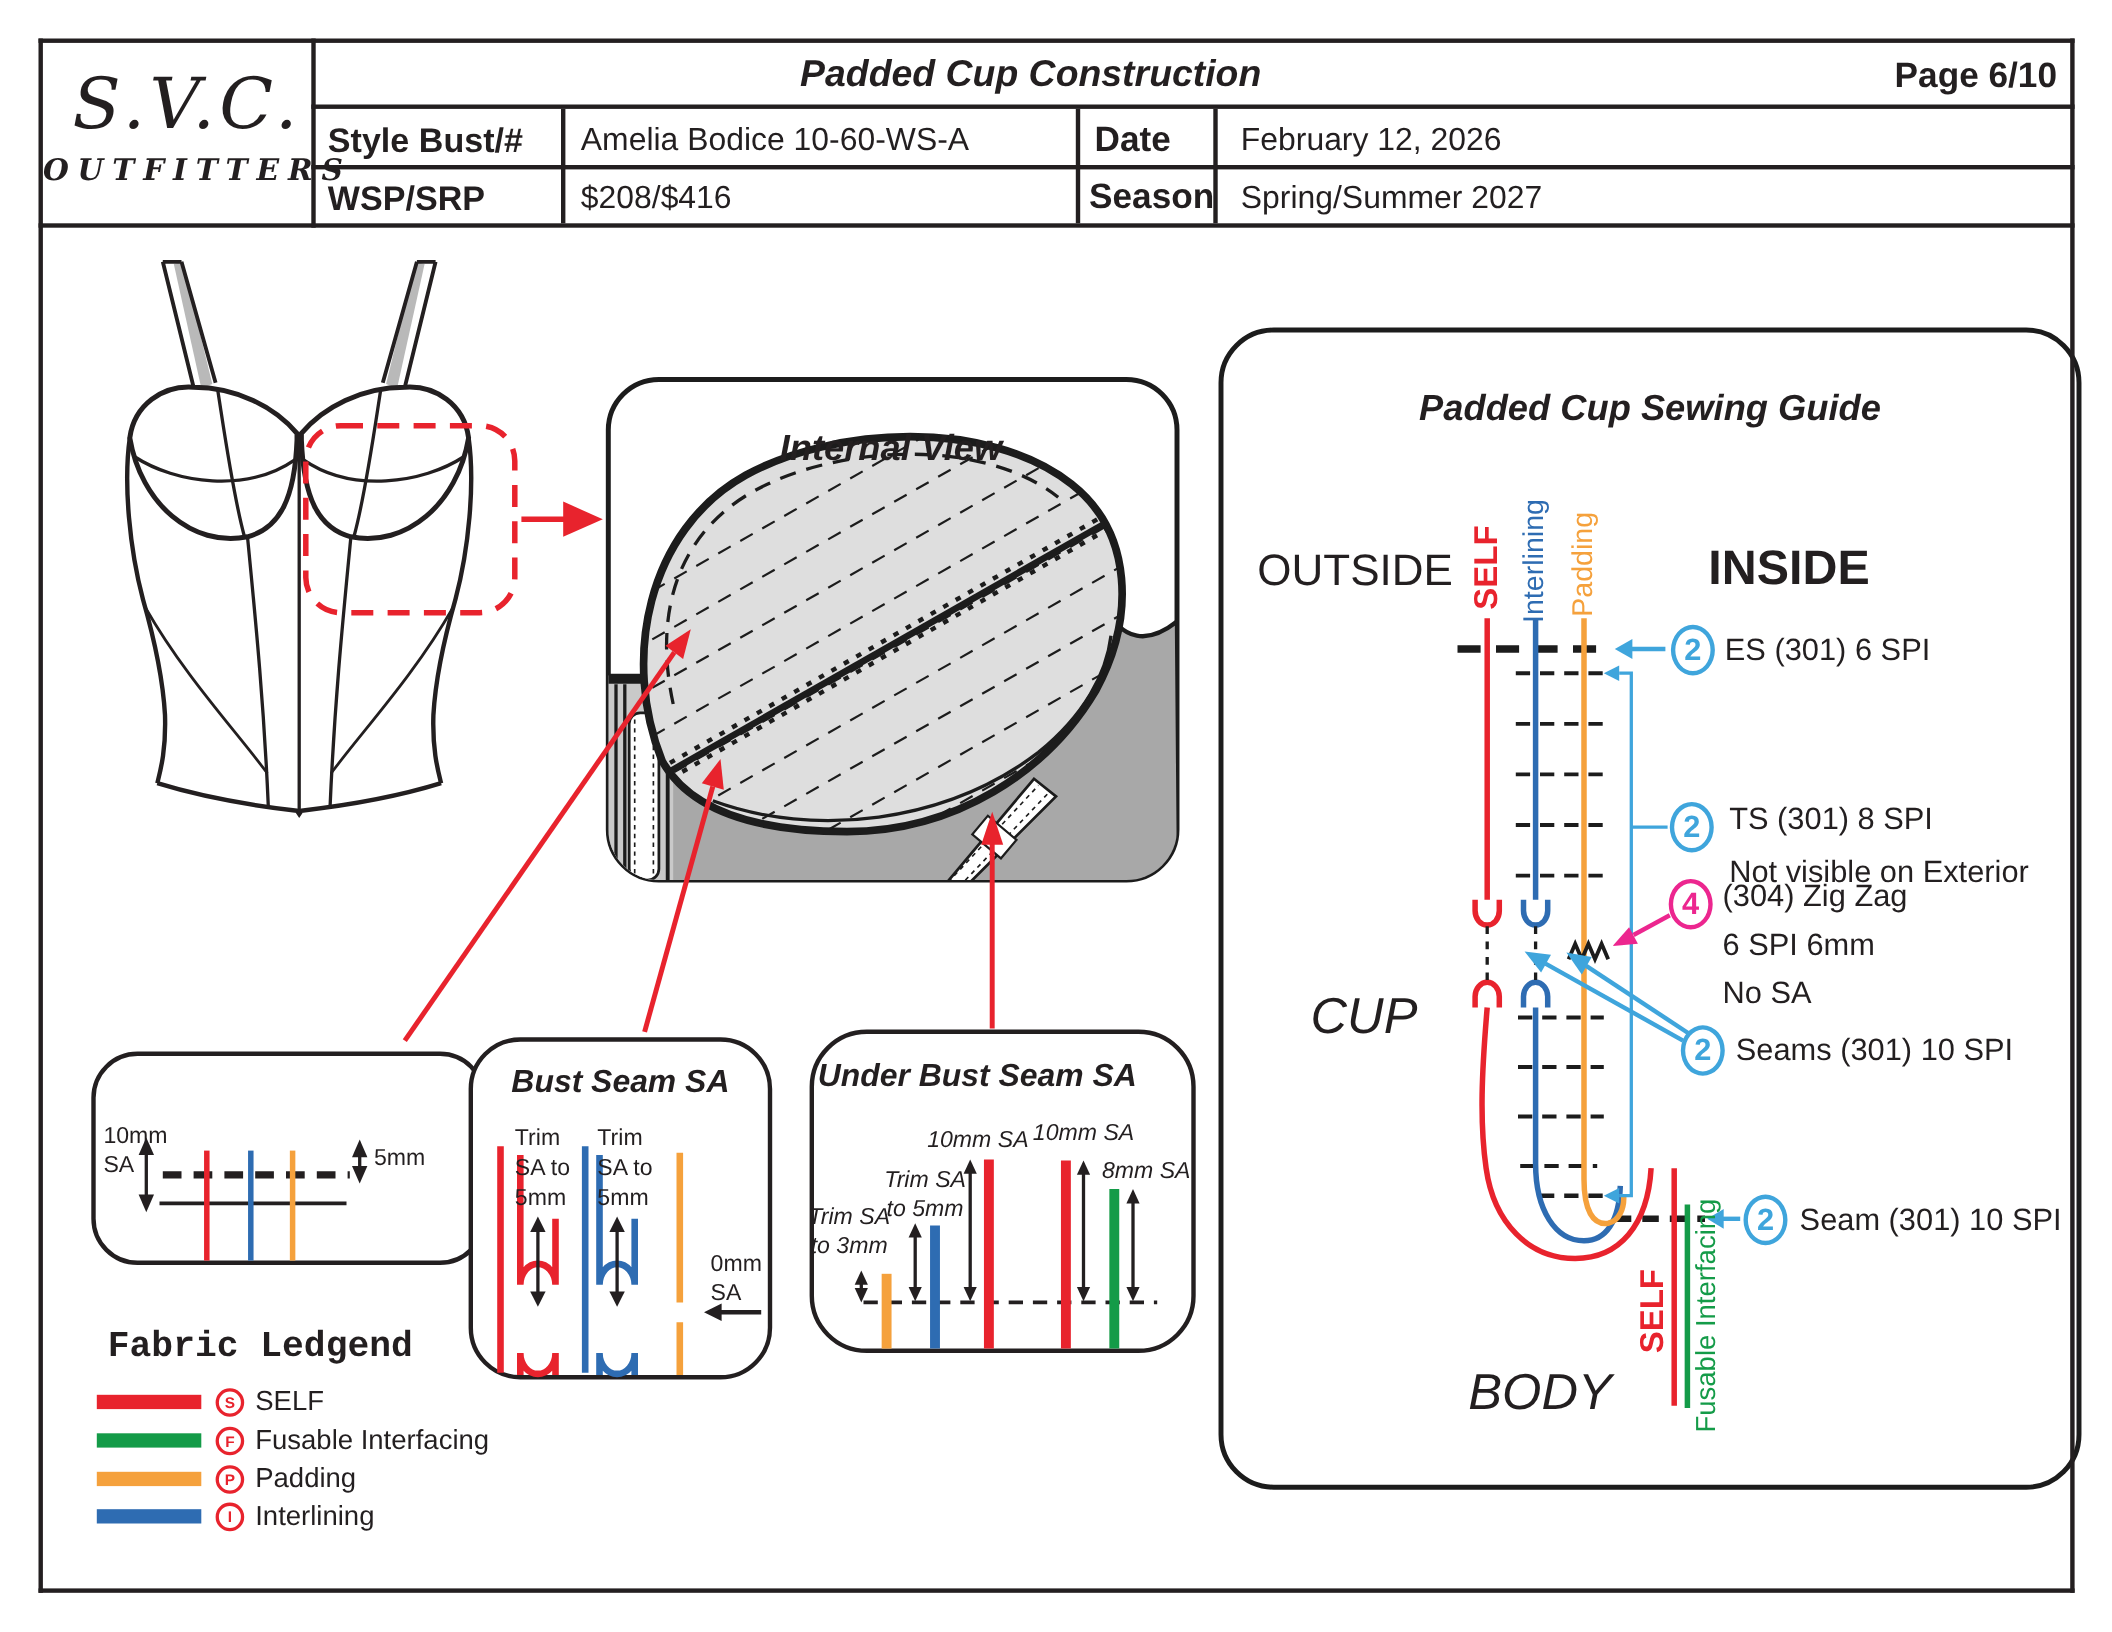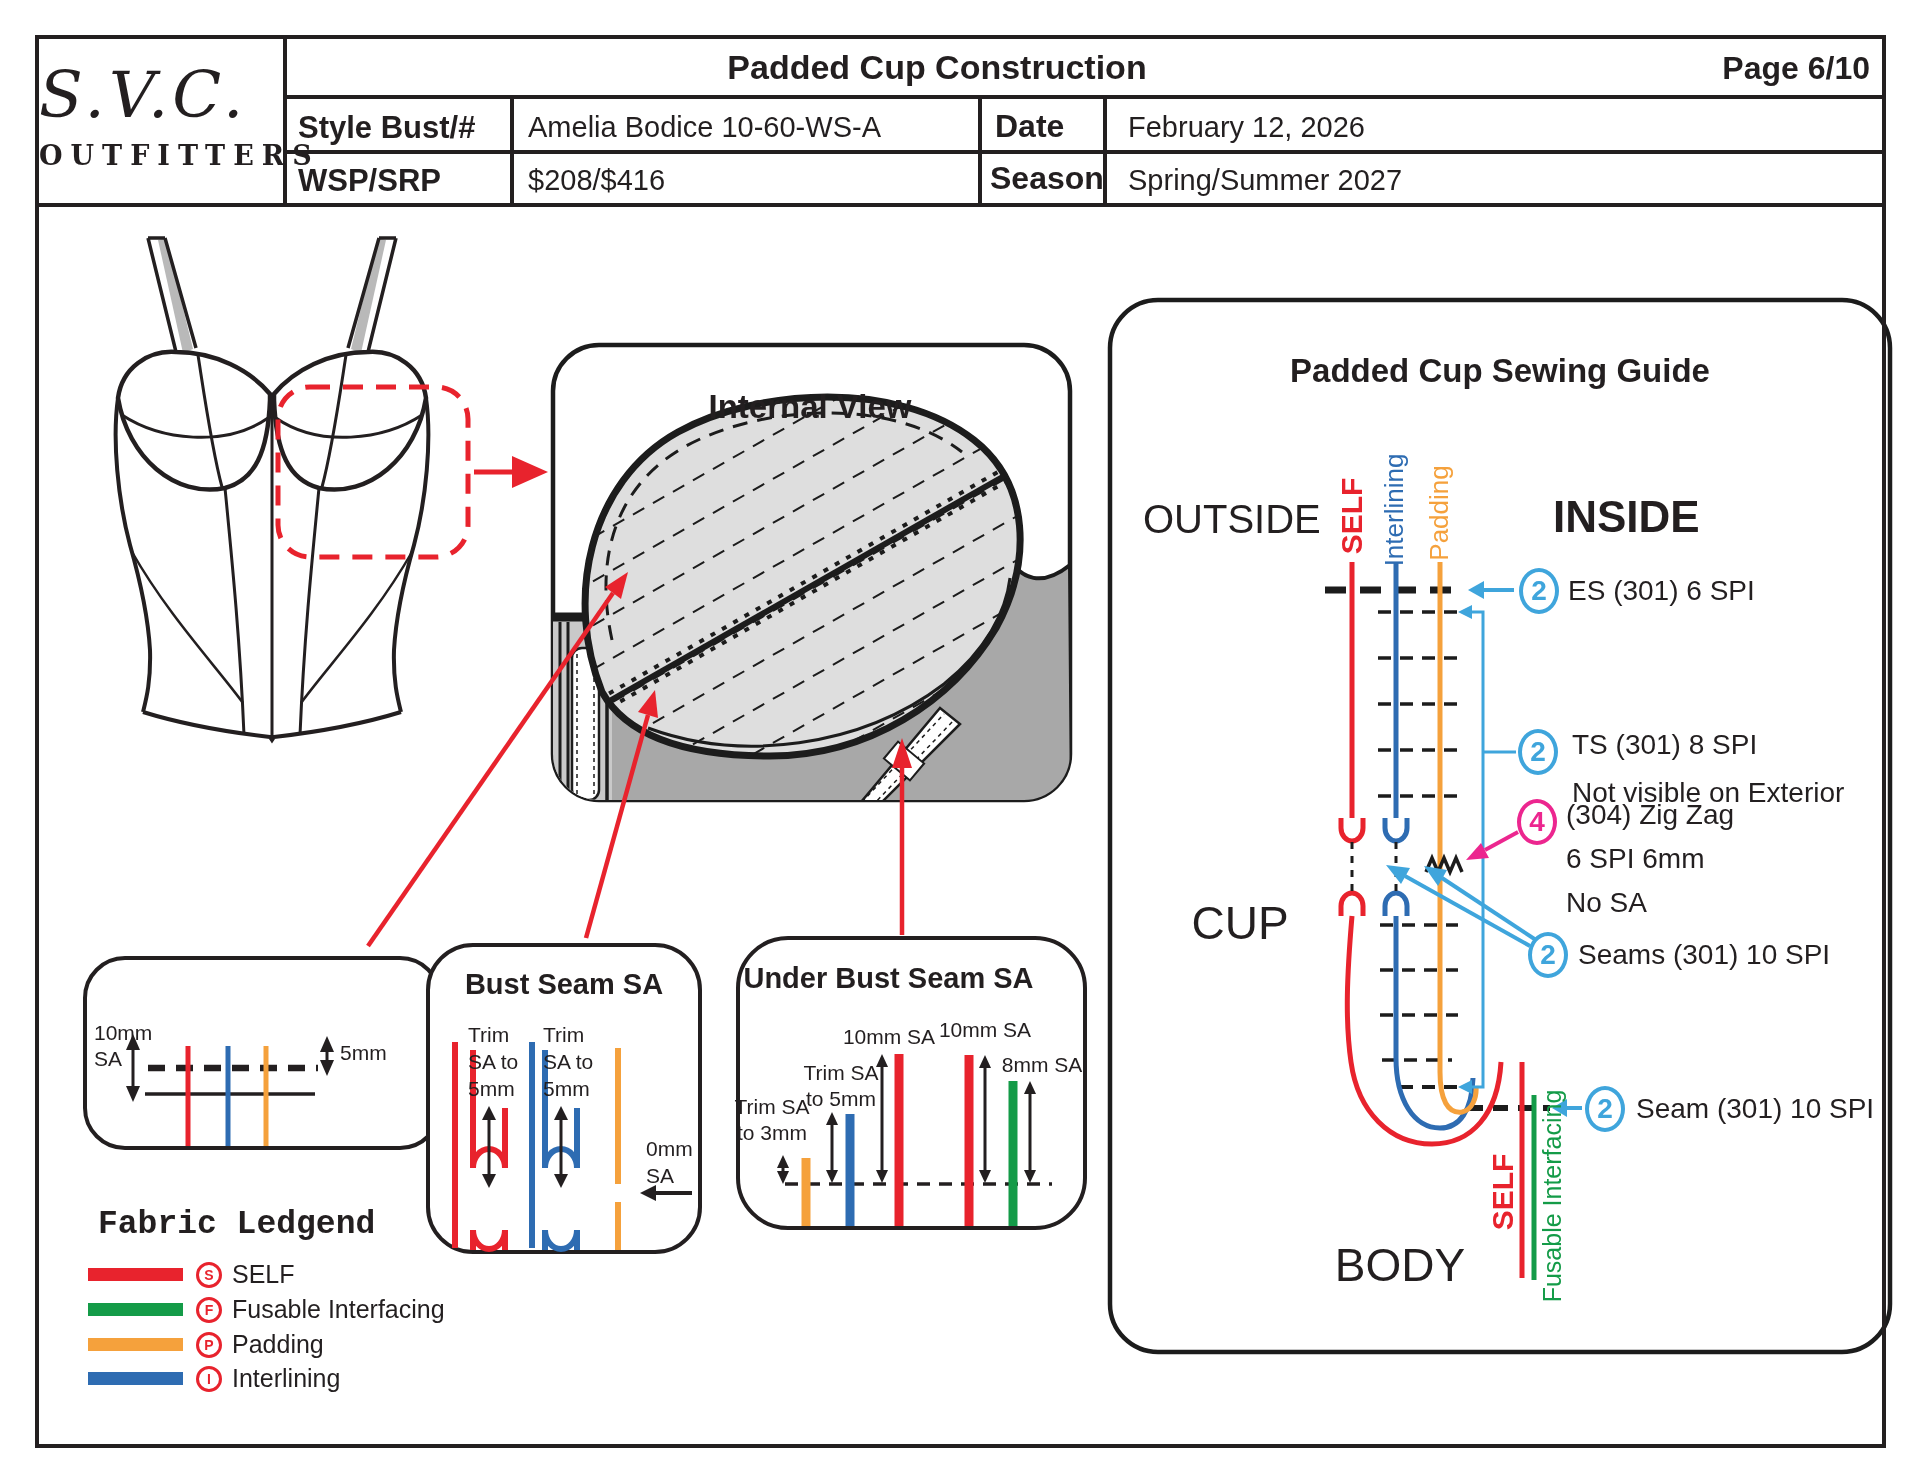--- a/index.html
+++ b/index.html
@@ -3,21 +3,21 @@
 <meta charset="utf-8">
 <style>
   html,body{margin:0;padding:0;background:#fff;}
   .page{position:relative;width:1920px;height:1484px;background:#fff;overflow:hidden;
         font-family:"Liberation Sans",sans-serif;color:#231f20;}
   .abs{position:absolute;}
   .art{position:absolute;left:0;top:0;}
   .bdr{position:absolute;background:#231f20;}
   .txt{position:absolute;white-space:nowrap;}
   .bold{font-weight:bold;}
-  .ctr{text-align:center;}
+  .ctr{text-align:center;font-style:italic;}
   .rot{transform:translate(-50%,-50%) rotate(-90deg);transform-origin:center;}
   .logo-script{font-family:"DejaVu Serif",serif;font-style:italic;font-size:64px;letter-spacing:4px;}
   .logo-sub{font-family:"DejaVu Serif",serif;font-size:27px;letter-spacing:8px;font-weight:bold;}
   .co-circle{position:absolute;width:40px;height:46px;border:4px solid #3fa5dc;border-radius:50%;
              box-sizing:border-box;display:flex;align-items:center;justify-content:center;
              font-weight:bold;font-size:28px;color:#3fa5dc;background:#fff;}
   .co-pink{border-color:#ec268f;color:#ec268f;}
   .callout-text{font-size:28px;line-height:34px;}
   .small-note{font-size:21px;line-height:26px;}
   .leg-circle{position:absolute;width:26px;height:26px;border:3px solid #e8232d;border-radius:50%;
@@ -256,21 +256,21 @@
   <div class="bdr" style="left:35px;top:35px;width:4px;height:1413px;"></div>
   <div class="bdr" style="left:1882px;top:35px;width:4px;height:1413px;"></div>
   <div class="bdr" style="left:35px;top:203px;width:1851px;height:4px;"></div>
   <div class="bdr" style="left:283px;top:35px;width:4px;height:172px;"></div>
   <div class="bdr" style="left:283px;top:95px;width:1603px;height:4px;"></div>
   <div class="bdr" style="left:283px;top:150px;width:1603px;height:4px;"></div>
   <div class="bdr" style="left:510px;top:99px;width:4px;height:104px;"></div>
   <div class="bdr" style="left:978px;top:99px;width:4px;height:104px;"></div>
   <div class="bdr" style="left:1103px;top:99px;width:4px;height:104px;"></div>
 
-  <div class="txt logo-script ctr" style="left:39px;top:58px;width:200px;">S.V.C.</div>
+  <div class="txt logo-script ctr" style="left:39px;top:58px;width:200px;padding-left:27px;">S.V.C.</div>
   <div class="txt logo-sub ctr" style="left:39px;top:140px;width:244px;">OUTFITTERS</div>
 
   <div class="txt bold ctr" style="left:287px;top:48px;width:1300px;font-size:34px;">Padded Cup Construction</div>
   <div class="txt bold" style="left:1630px;top:50px;width:240px;font-size:32px;text-align:right;">Page 6/10</div>
 
   <div class="txt bold" style="left:298px;top:110px;font-size:31px;">Style Bust/#</div>
   <div class="txt" style="left:528px;top:111px;font-size:29px;">Amelia Bodice 10-60-WS-A</div>
   <div class="txt bold" style="left:995px;top:108px;font-size:32px;">Date</div>
   <div class="txt" style="left:1128px;top:111px;font-size:29px;">February 12, 2026</div>
 

